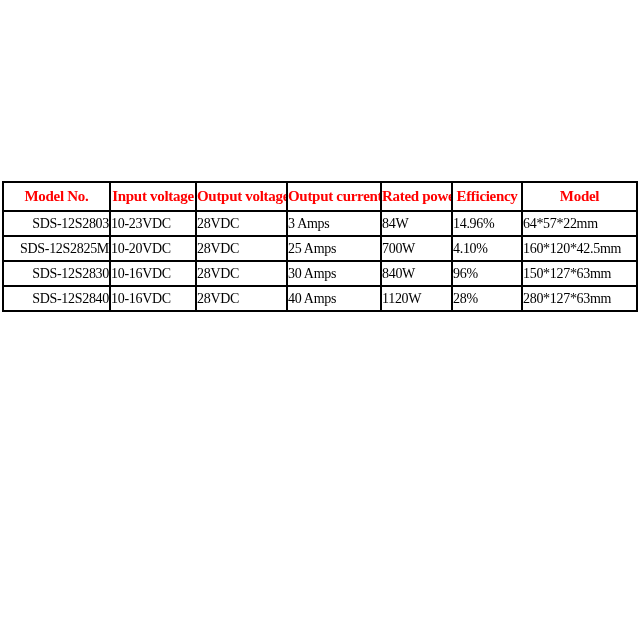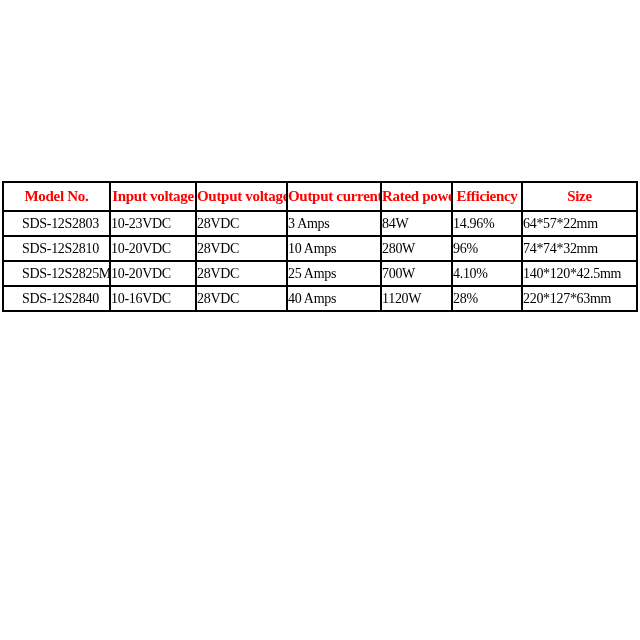--- a/index.html
+++ b/index.html
@@ -41,22 +41,22 @@
   }
   table.spec-table td {
     height: 23px;
     color: #000000;
     font-size: 14px;
     font-weight: normal;
     text-align: left;
     letter-spacing: -0.3px;
   }
   table.spec-table td.model-cell {
-    text-align: left;
-    padding-left: 18px;
+    text-align: right;
+    padding-left: 6px;
   }
   
   col.c-model   { width: 107px; }
   col.c-involt  { width: 86px; }
   col.c-outvolt { width: 91px; }
   col.c-outcur  { width: 94px; }
   col.c-power   { width: 71px; }
   col.c-eff     { width: 70px; }
   col.c-size    { width: 115px; }
 </style>
@@ -75,55 +75,55 @@
       <col class="c-size">
     </colgroup>
     <thead>
       <tr>
         <th>Model No.</th>
         <th>Input voltage</th>
         <th>Output voltage</th>
         <th>Output current</th>
         <th>Rated power</th>
         <th>Efficiency</th>
-        <th>Size</th>
+        <th>Model</th>
       </tr>
     </thead>
     <tbody>
       <tr>
         <td class="model-cell">SDS-12S2803</td>
         <td>10-23VDC</td>
         <td>28VDC</td>
         <td>3 Amps</td>
         <td>84W</td>
         <td>14.96%</td>
         <td>64*57*22mm</td>
       </tr>
       <tr>
-        <td class="model-cell">SDS-12S2810</td>
-        <td>10-20VDC</td>
-        <td>28VDC</td>
-        <td>10 Amps</td>
-        <td>280W</td>
-        <td>96%</td>
-        <td>74*74*32mm</td>
-      </tr>
-      <tr>
         <td class="model-cell">SDS-12S2825M</td>
         <td>10-20VDC</td>
         <td>28VDC</td>
         <td>25 Amps</td>
         <td>700W</td>
         <td>4.10%</td>
-        <td>140*120*42.5mm</td>
+        <td>160*120*42.5mm</td>
+      </tr>
+      <tr>
+        <td class="model-cell">SDS-12S2830</td>
+        <td>10-16VDC</td>
+        <td>28VDC</td>
+        <td>30 Amps</td>
+        <td>840W</td>
+        <td>96%</td>
+        <td>150*127*63mm</td>
       </tr>
       <tr>
         <td class="model-cell">SDS-12S2840</td>
         <td>10-16VDC</td>
         <td>28VDC</td>
         <td>40 Amps</td>
         <td>1120W</td>
         <td>28%</td>
-        <td>220*127*63mm</td>
+        <td>280*127*63mm</td>
       </tr>
     </tbody>
   </table>
 </div>
 
 </body></html>

